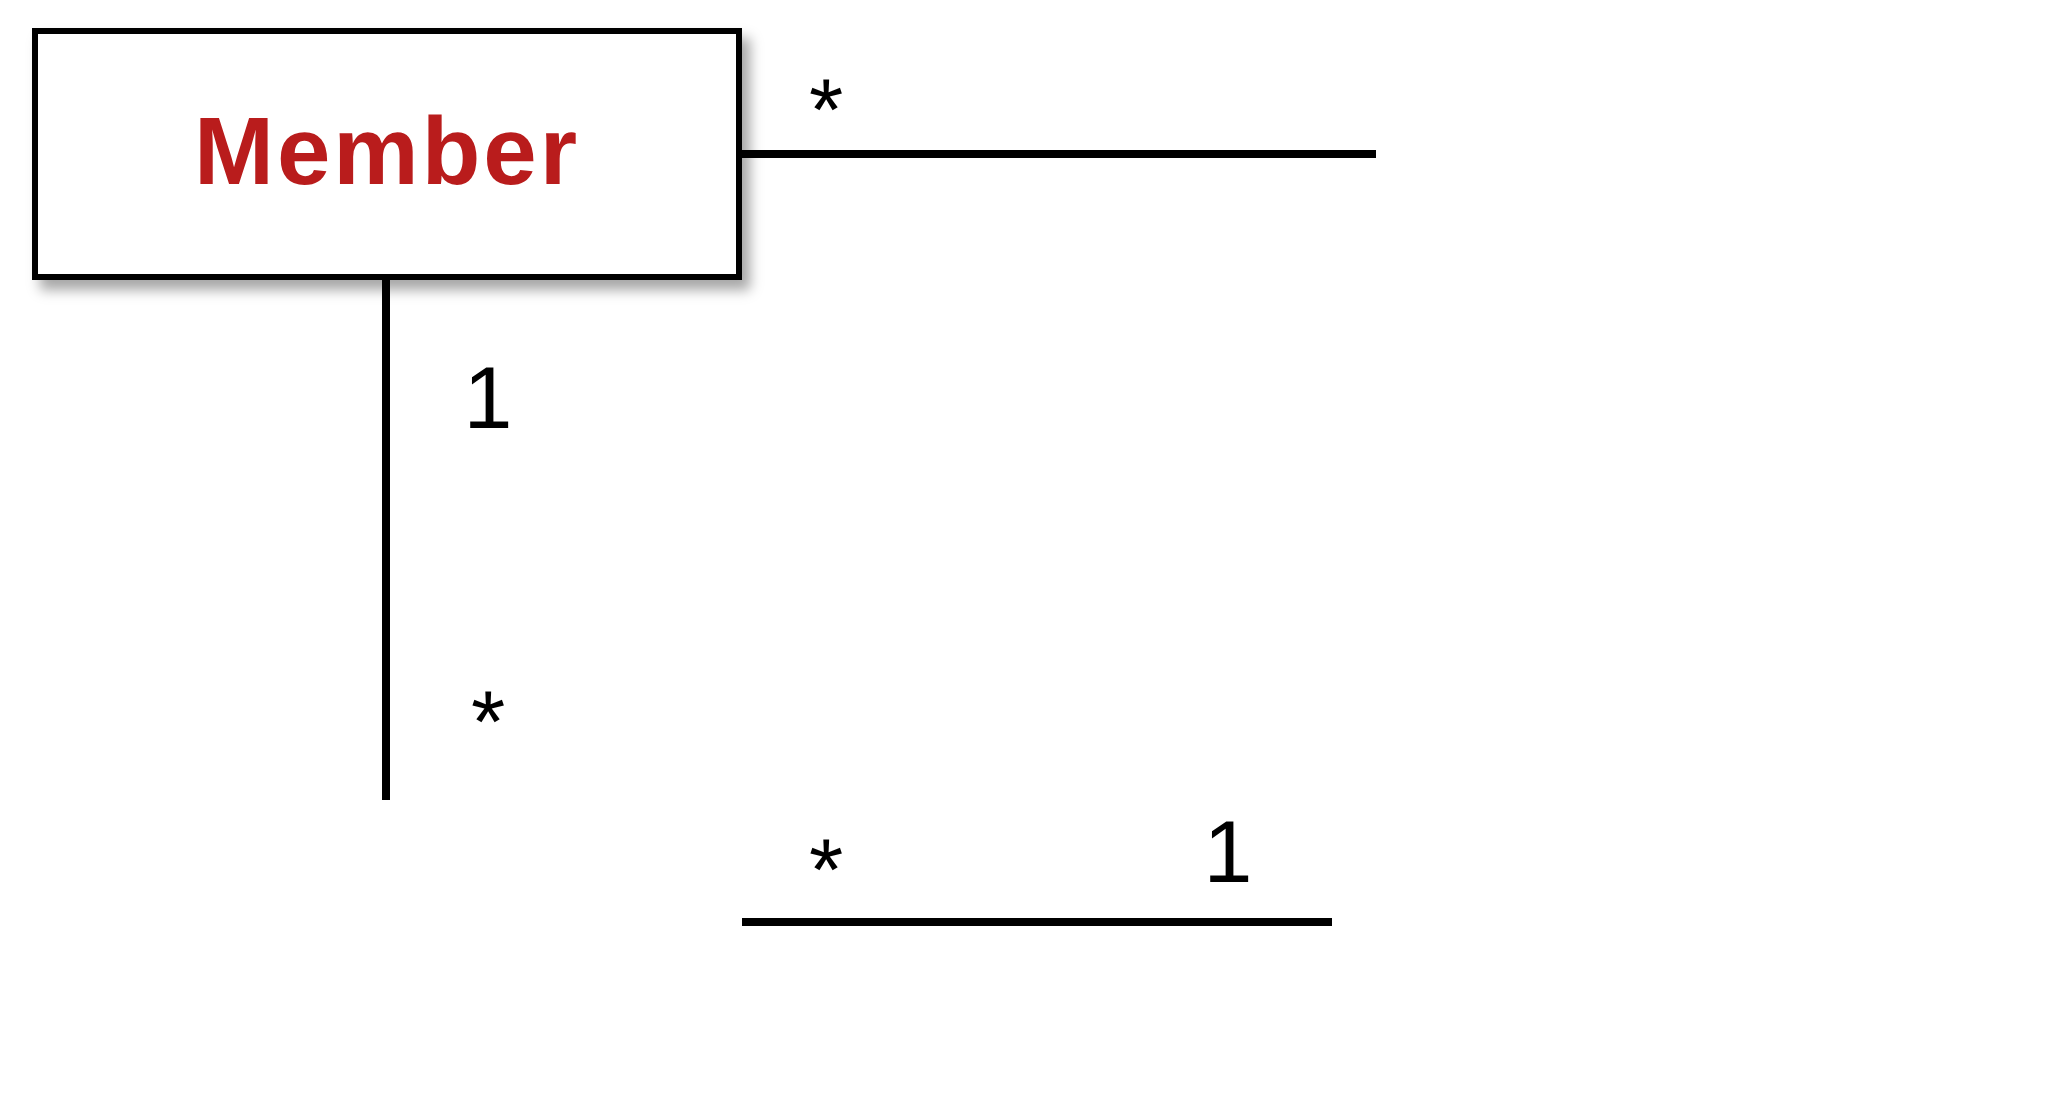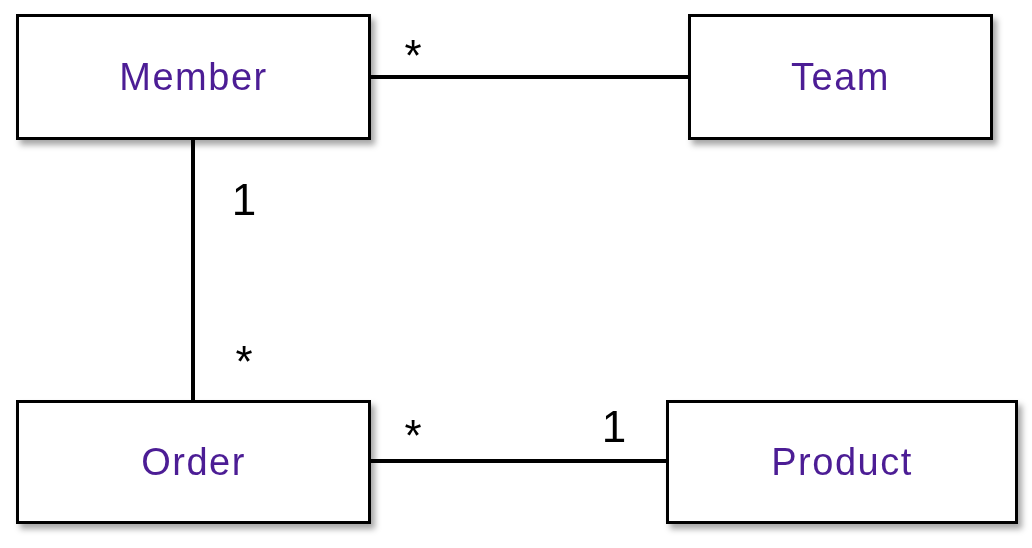--- a/index.html
+++ b/index.html
@@ -20,25 +20,25 @@
     position: absolute;
     box-sizing: border-box;
     border: 3.5px solid #000000;
     background: #ffffff;
     box-shadow: 4px 5px 6px rgba(0,0,0,0.35);
     display: flex;
     align-items: center;
     justify-content: center;
   }
   .entity-label {
-    font-size: 38px;
-    font-weight: 400;
+    font-size: 48px;
+    font-weight: 700;
     letter-spacing: 1.5px;
     line-height: 1;
-    color: #4c1d95;
+    color: #b91c1c;
   }
   .assoc-line {
     position: absolute;
     background: #000000;
   }
   .mult {
     position: absolute;
     font-size: 44px;
     font-weight: 300;
     line-height: 1.15;
@@ -69,31 +69,22 @@
 <div class="canvas">
 
   <div class="assoc-line line-member-team"></div>
   <div class="assoc-line line-member-order"></div>
   <div class="assoc-line line-order-product"></div>
 
   <div class="entity entity-member">
     <span class="entity-label">Member</span>
   </div>
 
-  <div class="entity entity-team">
-    <span class="entity-label">Team</span>
-  </div>
 
-  <div class="entity entity-order">
-    <span class="entity-label">Order</span>
-  </div>
 
-  <div class="entity entity-product">
-    <span class="entity-label">Product</span>
-  </div>
 
   <div class="mult mult-mt-member">*</div>
 
   <div class="mult mult-mo-member">1</div>
   <div class="mult mult-mo-order">*</div>
 
   <div class="mult mult-op-order">*</div>
   <div class="mult mult-op-product">1</div>
 
 </div>

